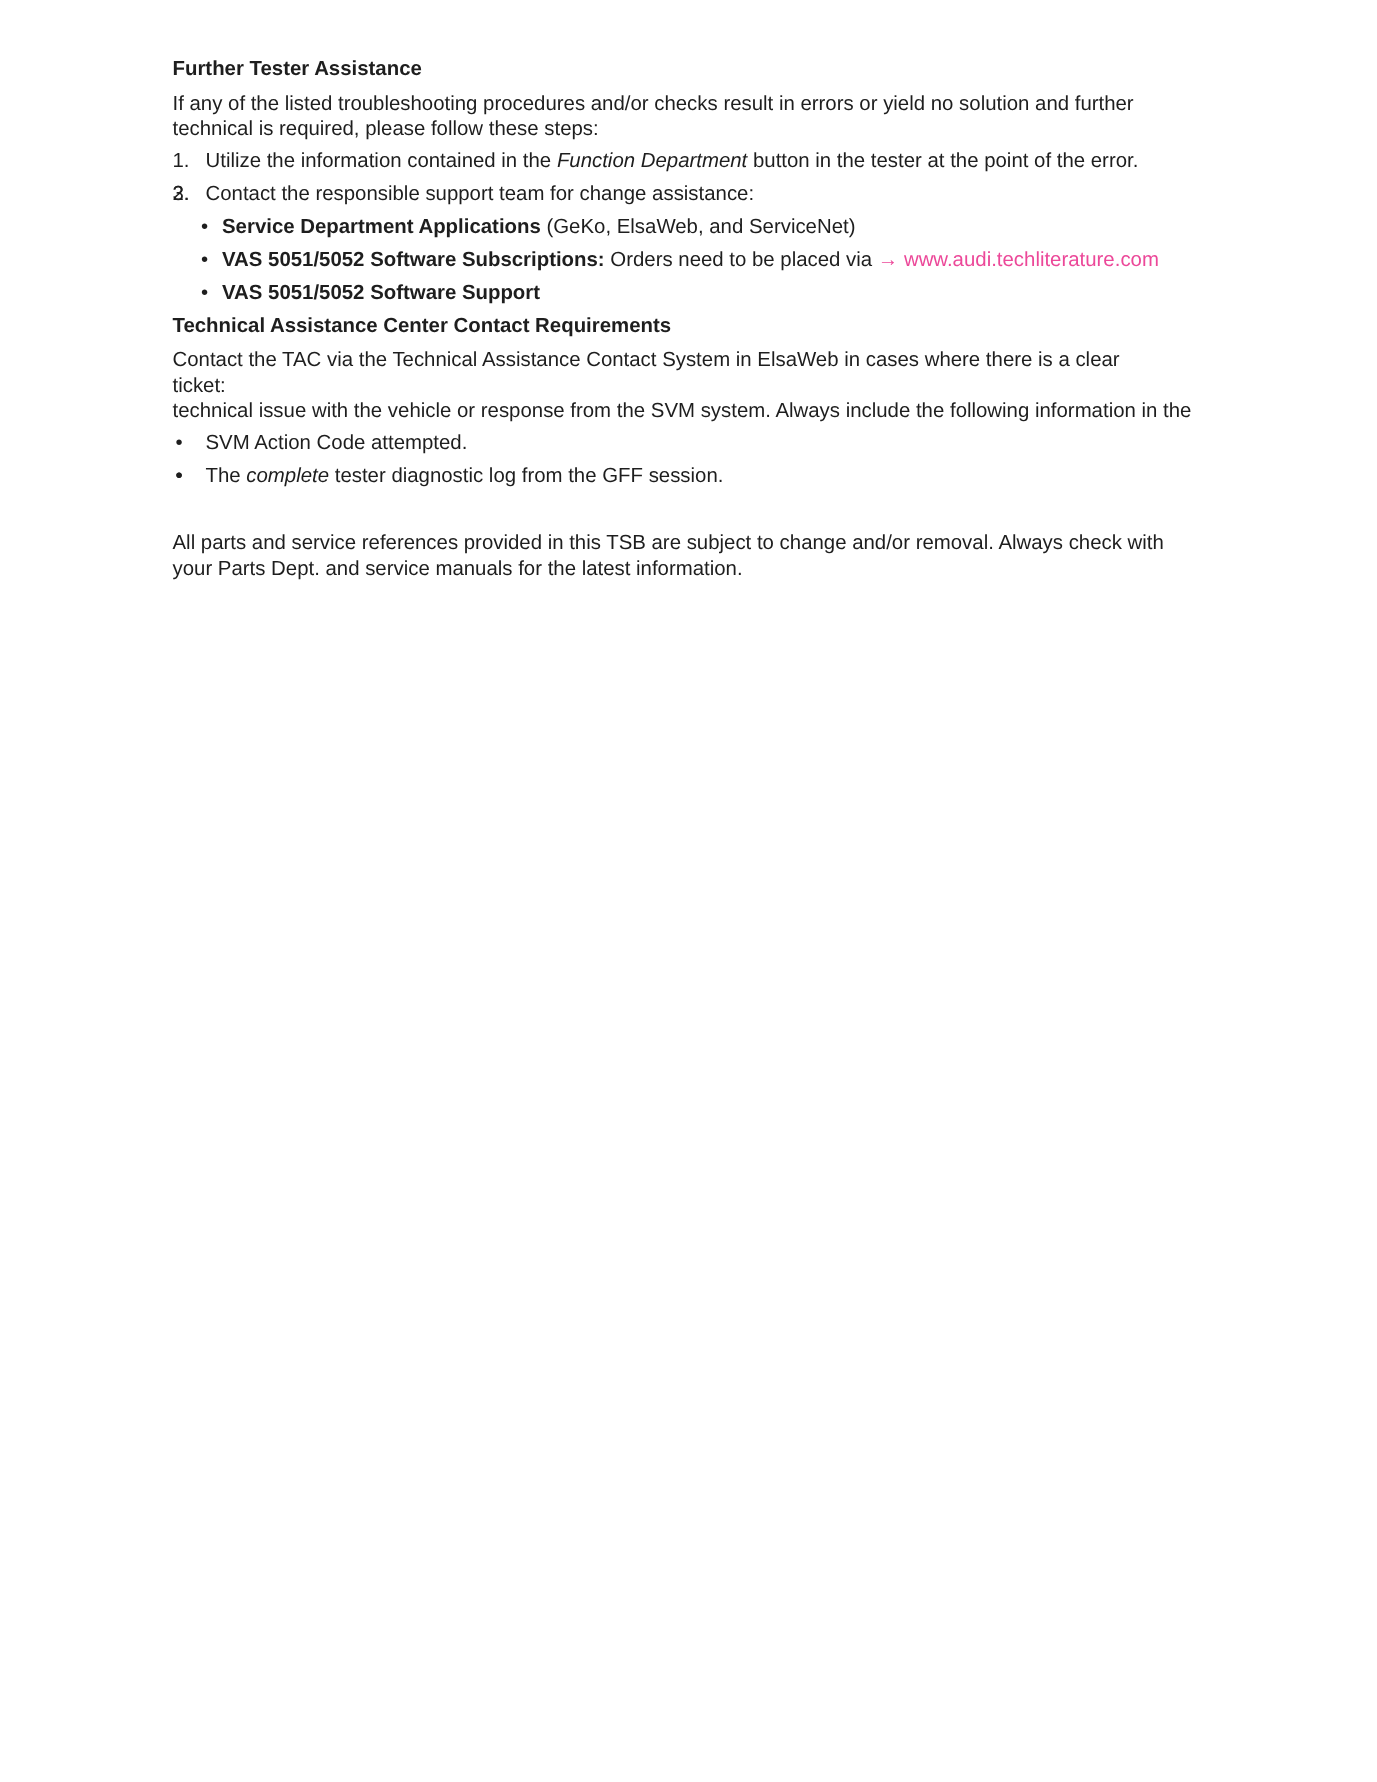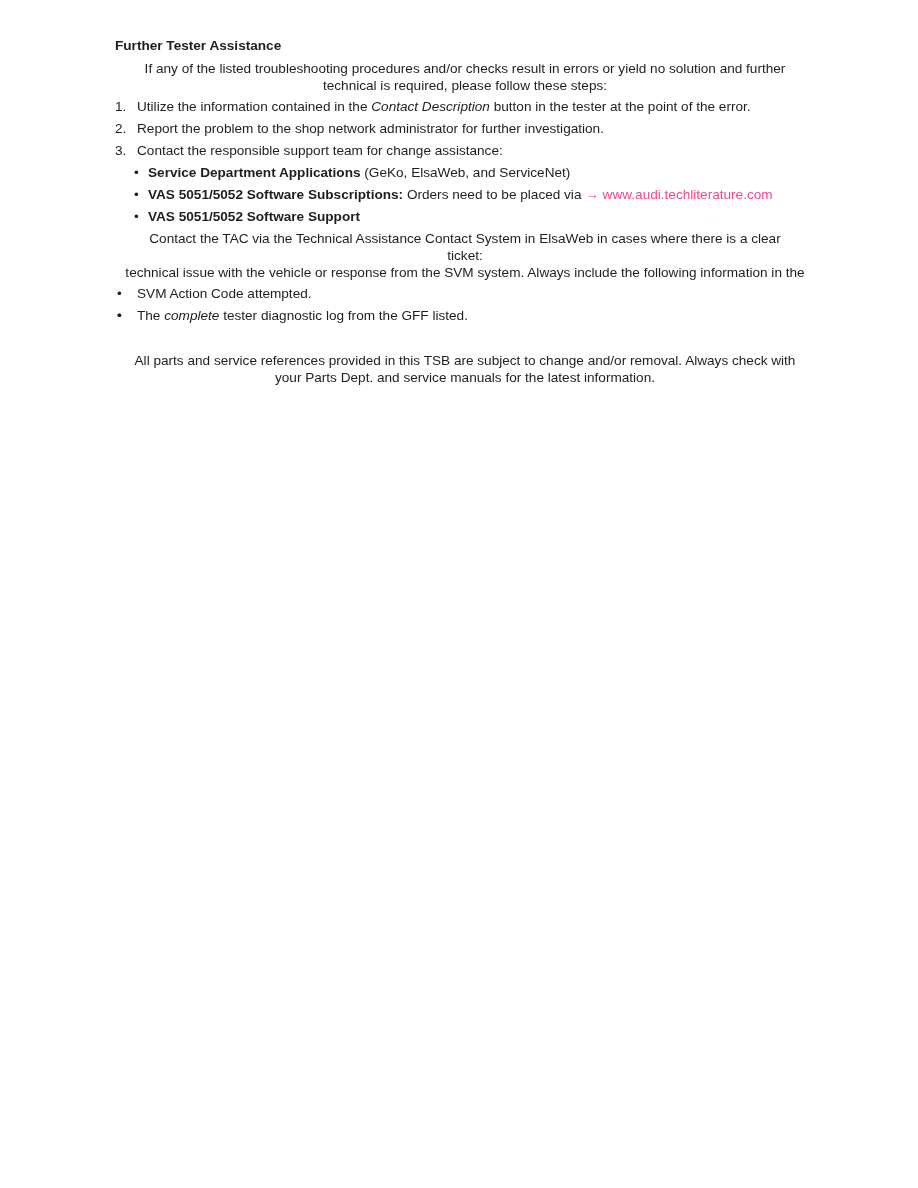--- a/index.html
+++ b/index.html
@@ -28,21 +28,20 @@
   .heading {
     font-weight: bold;
     margin: 0 0 6px 0;
     white-space: nowrap;
   }
   .paragraph {
     margin: 0 0 4px 0;
   }
   .paragraph .line {
     white-space: nowrap;
-    text-align: center;
   }
   .footer-note {
     margin-top: 28px;
   }
   .item {
     position: relative;
     margin: 0 0 5px 0;
     white-space: nowrap;
   }
   .item .marker {
@@ -64,32 +63,33 @@
 </head>
 <body>
 
 <div class="page">
   <div class="content">
       <div class="heading">Further Tester Assistance</div>
       <div class="paragraph">
         <div class="line">If any of the listed troubleshooting procedures and/or checks result in errors or yield no solution and further</div>
         <div class="line">technical is required, please follow these steps:</div>
       </div>
-      <div class="item l1"><span class="marker">1.</span><span class="item-text"><span>Utilize the information contained in the </span><span class="i">Contact Description</span><span> button in the tester at the point of the error.</span></span></div>
-      <div class="item l1"><span class="marker">2.</span><span class="item-text"><span>Report the problem to the shop network administrator for further investigation.</span></span></div>
+      <div class="item l1"><span class="marker">1.</span><span class="item-text"><span>Utilize the information contained in the </span><span class="i">Function Department</span><span> button in the tester at the point of the error.</span></span></div>
+      <div class="item l1"><span class="marker">2.</span></div>
       <div class="item l1"><span class="marker">3.</span><span class="item-text"><span>Contact the responsible support team for change assistance:</span></span></div>
       <div class="item l2"><span class="marker bullet">•</span><span class="item-text"><span class="b">Service Department Applications</span><span> (GeKo, ElsaWeb, and ServiceNet)</span></span></div>
       <div class="item l2"><span class="marker bullet">•</span><span class="item-text"><span class="b">VAS 5051/5052 Software Subscriptions:</span><span> Orders need to be placed via </span><span class="link">→ www.audi.techliterature.com</span></span></div>
       <div class="item l2"><span class="marker bullet">•</span><span class="item-text"><span class="b">VAS 5051/5052 Software Support</span></span></div>
+      <div class="heading">Technical Assistance Center Contact Requirements</div>
       <div class="paragraph">
         <div class="line">Contact the TAC via the Technical Assistance Contact System in ElsaWeb in cases where there is a clear</div>
         <div class="line">ticket:</div>
         <div class="line">technical issue with the vehicle or response from the SVM system. Always include the following information in the</div>
       </div>
       <div class="item l1"><span class="marker bullet">•</span><span class="item-text"><span>SVM Action Code attempted.</span></span></div>
       <div class="item l1"><span class="marker bullet">•</span></div>
-      <div class="item l1"><span class="marker bullet">•</span><span class="item-text"><span>The </span><span class="i">complete</span><span> tester diagnostic log from the GFF listed.</span></span></div>
+      <div class="item l1"><span class="marker bullet">•</span><span class="item-text"><span>The </span><span class="i">complete</span><span> tester diagnostic log from the GFF session.</span></span></div>
       <div class="paragraph footer-note">
         <div class="line">All parts and service references provided in this TSB are subject to change and/or removal. Always check with</div>
         <div class="line">your Parts Dept. and service manuals for the latest information.</div>
       </div>
     </div>
 </div>
 
 </body></html>

